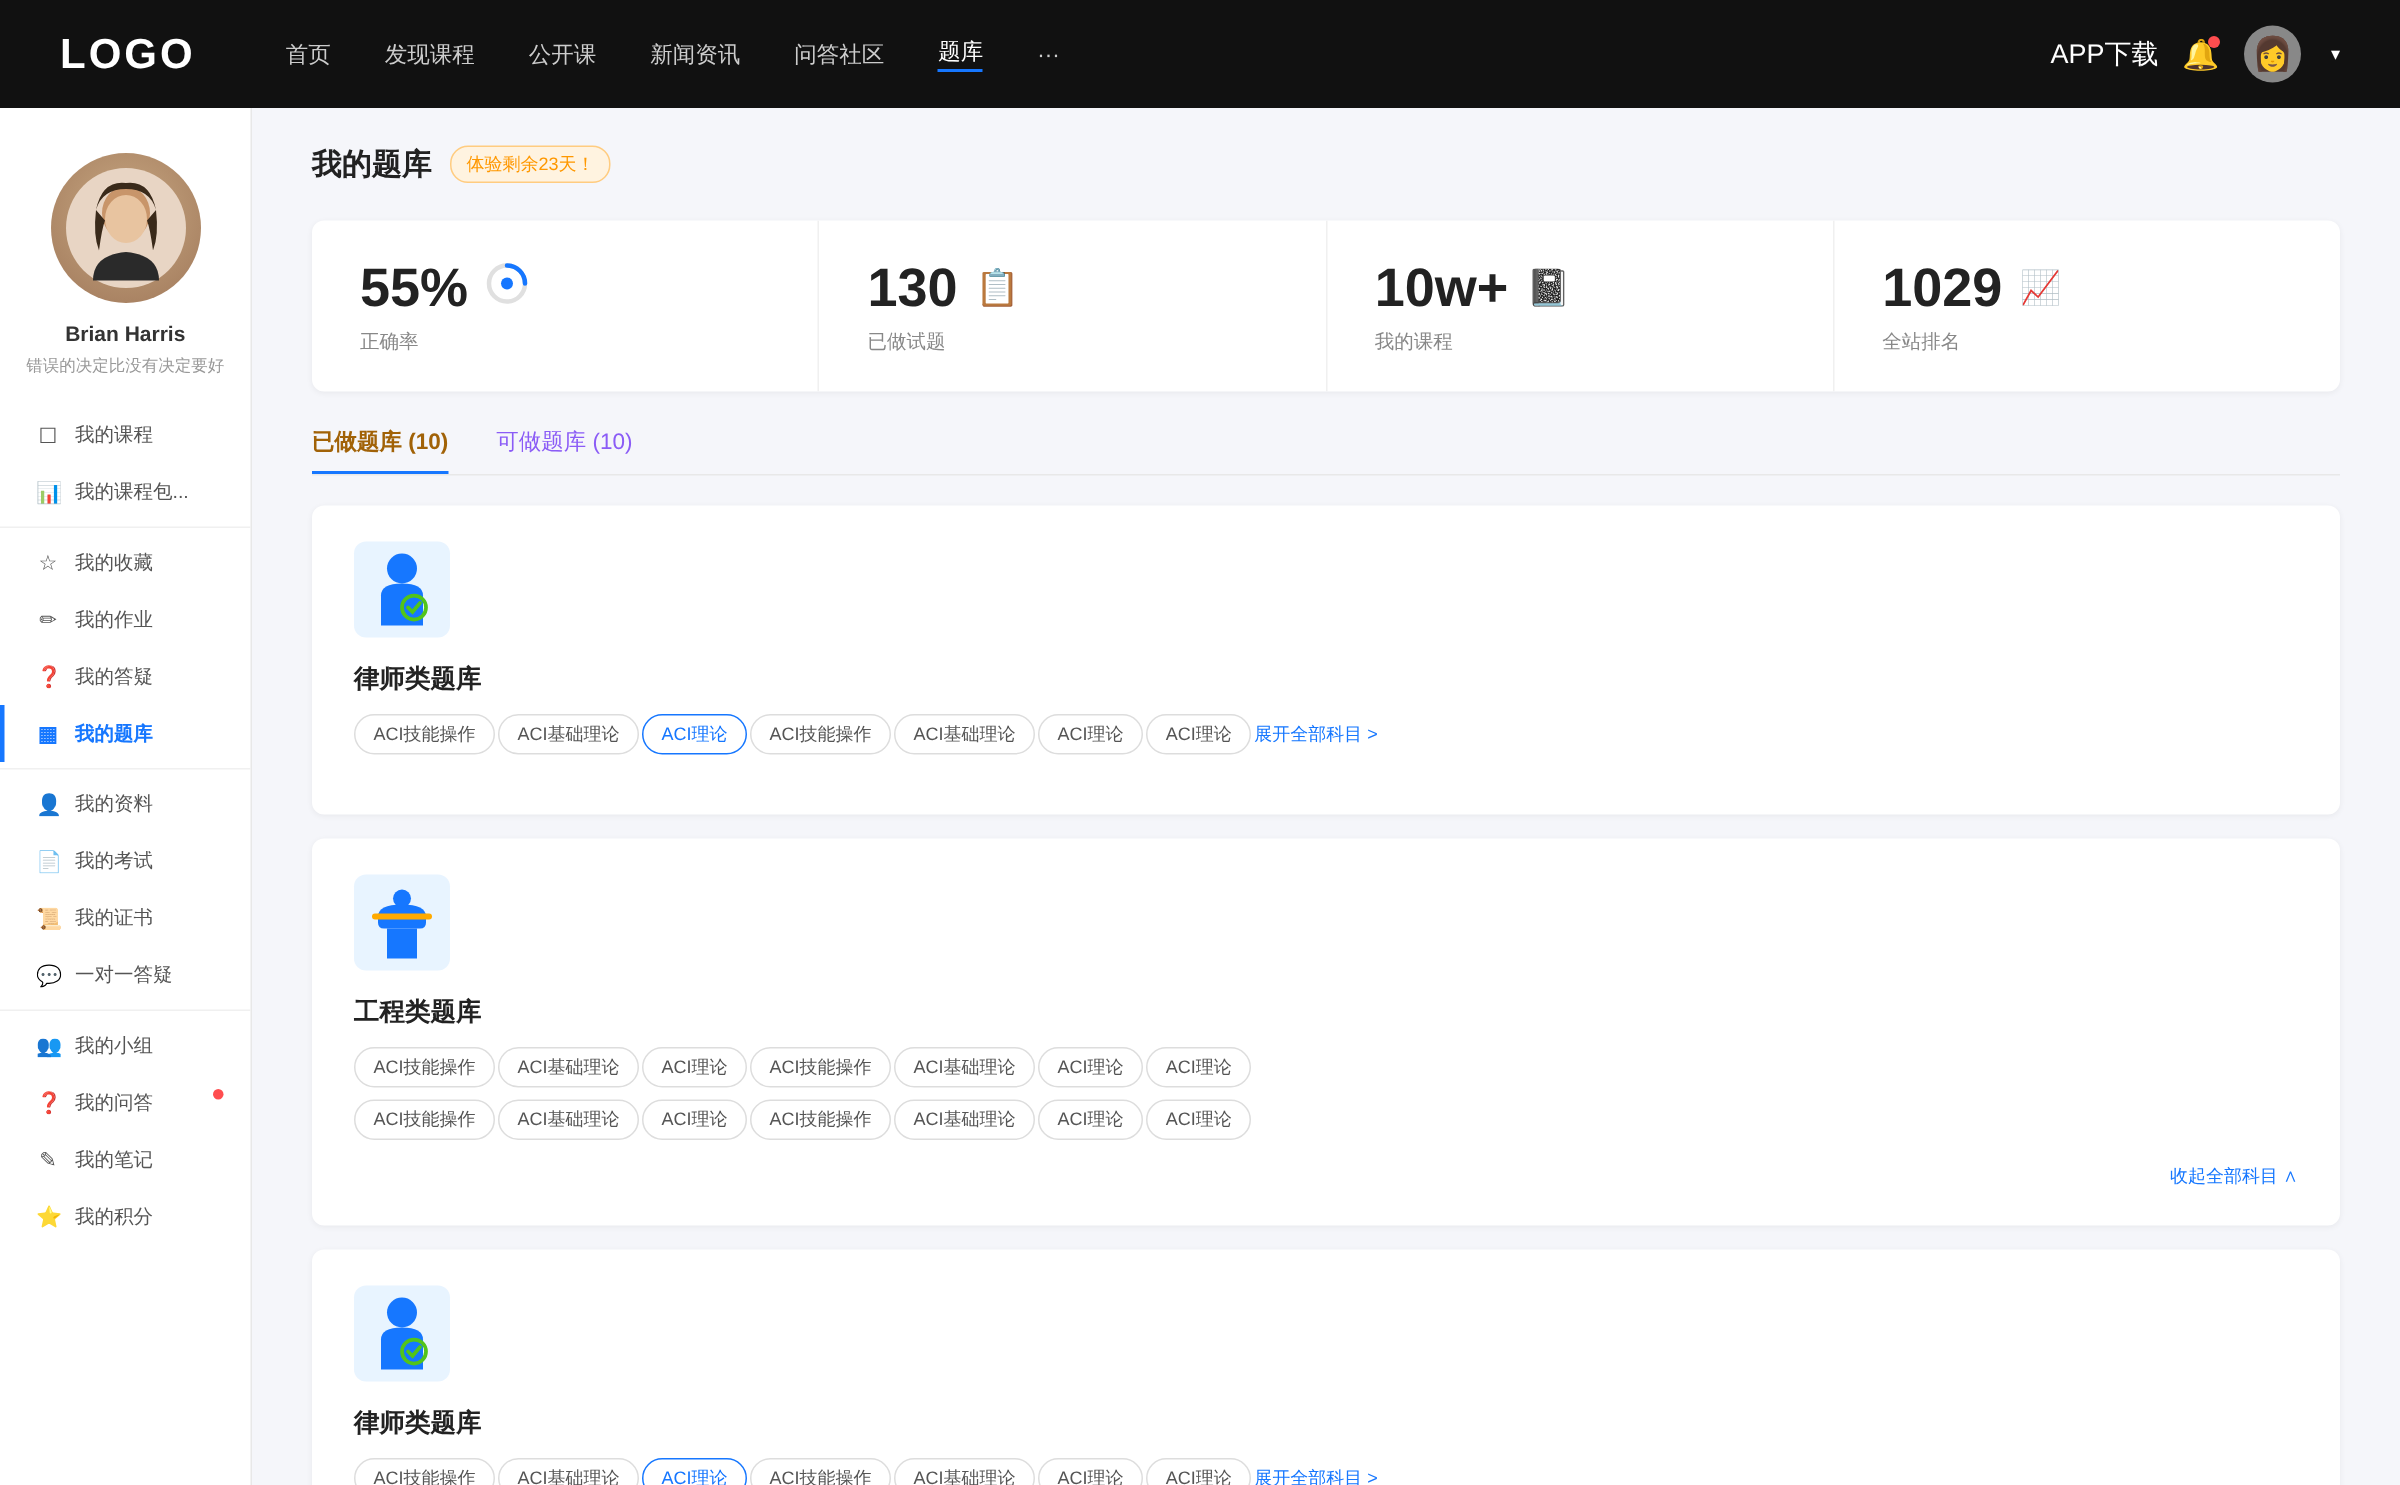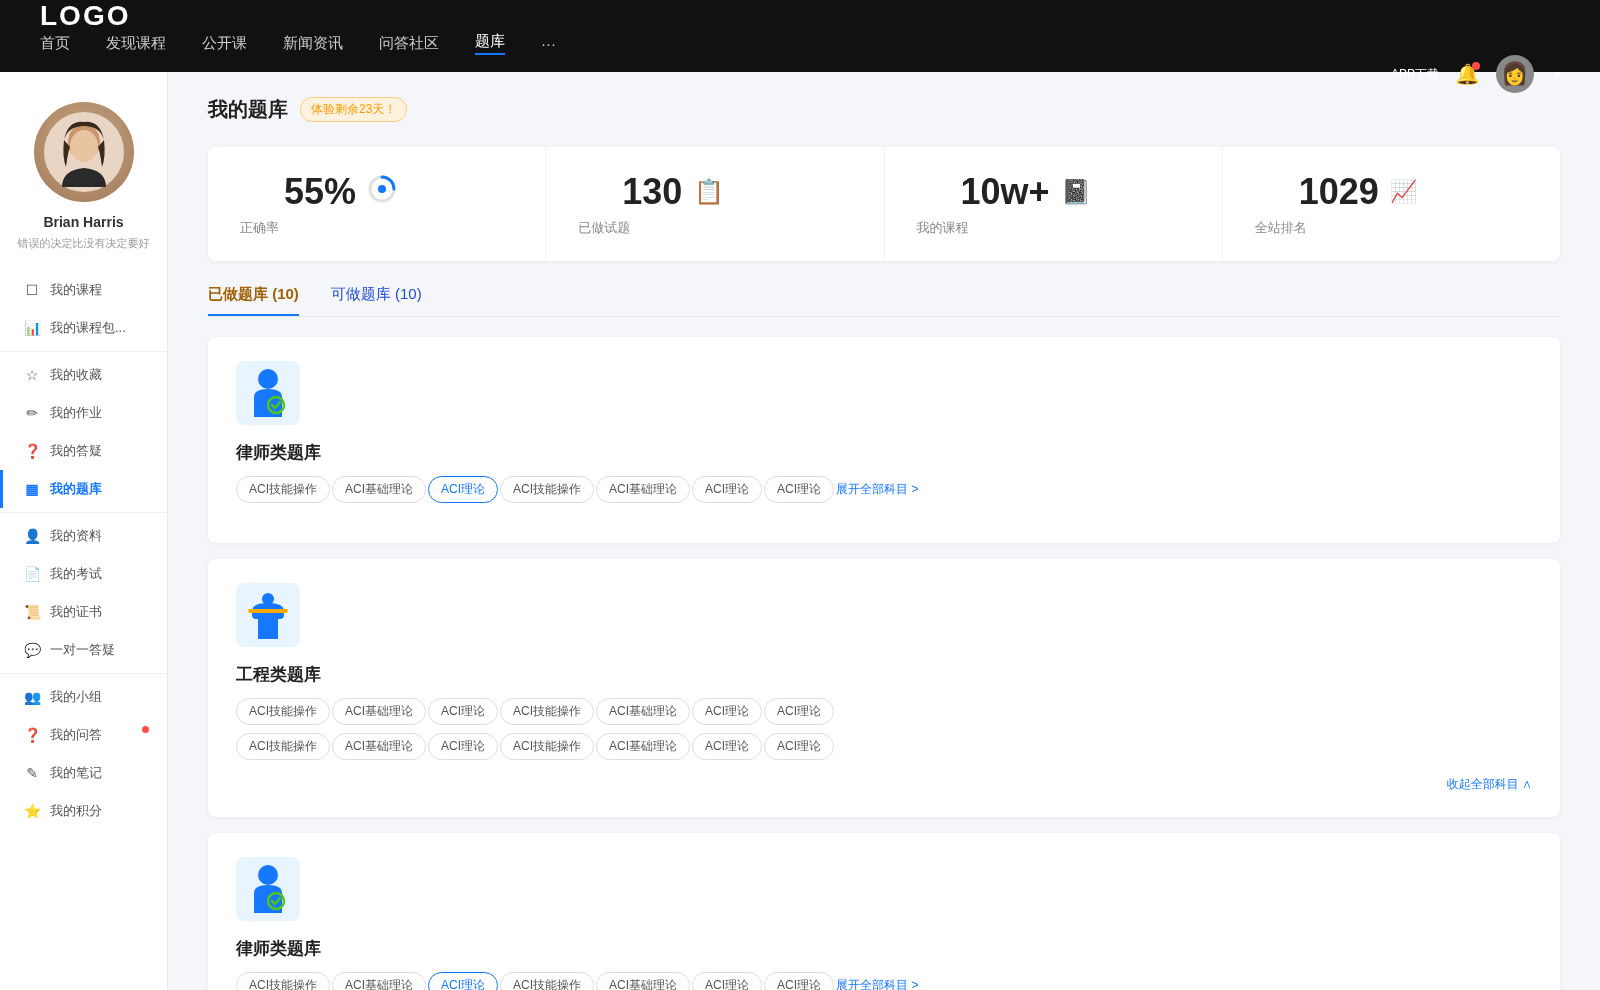--- a/index.html
+++ b/index.html
@@ -3,32 +3,32 @@
   <meta charset="utf-8">
   <style>
     * { box-sizing: border-box; margin: 0; padding: 0; }
     body { font-family: "PingFang SC", "Microsoft YaHei", sans-serif; background: #f0f2f5; min-height: 990px; }
 
     
     .navbar {
       background: #111;
       height: 72px;
       display: flex;
+      align-items: center;
       padding: 0 40px;
       position: fixed;
       top: 0; left: 0; right: 0;
       z-index: 100;
-      flex-direction: column;
     }
     .nav-logo { color: #fff; font-size: 28px; font-weight: 700; letter-spacing: 2px; margin-right: 60px; }
     .nav-links { display: flex; align-items: center; gap: 36px; flex: 1; }
     .nav-link { color: #ccc; font-size: 15px; cursor: pointer; text-decoration: none; }
     .nav-link.active { color: #fff; border-bottom: 2px solid #1677ff; padding-bottom: 2px; }
     .nav-right { display: flex; align-items: center; gap: 16px; margin-left: auto; }
-    .nav-app-btn { color: #fff; font-size: 12px; cursor: pointer; }
+    .nav-app-btn { color: #fff; font-size: 18px; cursor: pointer; }
     .nav-bell { position: relative; cursor: pointer; }
     .nav-bell-icon { color: #fff; font-size: 20px; }
     .nav-bell-dot { position: absolute; top: 0; right: 0; width: 8px; height: 8px; background: #ff4d4f; border-radius: 50%; }
     .nav-avatar { width: 38px; height: 38px; border-radius: 50%; background: #888; overflow: hidden; cursor: pointer; display: flex; align-items: center; justify-content: center; }
     .nav-chevron { color: #fff; font-size: 12px; cursor: pointer; margin-left: 4px; }
 
     
     .page-layout {
       display: flex;
       margin-top: 72px;
@@ -123,35 +123,35 @@
     }
     .stat-item {
       flex: 1;
       padding: 24px 32px;
       border-right: 1px solid #f0f0f0;
       display: flex;
       flex-direction: column;
     }
     .stat-item:last-child { border-right: none; }
     .stat-row { display: flex; align-items: center; gap: 12px; margin-bottom: 6px; }
-    .stat-value { font-size: 36px; font-weight: 700; color: #222; margin-left: 44px; }
+    .stat-value { font-size: 36px; font-weight: 700; color: #222; }
     .stat-icon { font-size: 24px; }
     .stat-label { font-size: 13px; color: #888; }
 
     
     .tabs-row {
       display: flex;
       gap: 32px;
       margin-bottom: 20px;
       border-bottom: 1px solid #e8e8e8;
       padding-bottom: 0;
     }
     .tab {
       font-size: 15px;
-      color: #1d4ed8;
+      color: #8b5cf6;
       cursor: pointer;
       padding-bottom: 10px;
       border-bottom: 2px solid transparent;
     }
     .tab.active {
       color: #a16207;
       border-bottom: 2px solid #1677ff;
       font-weight: 600;
     }
 

